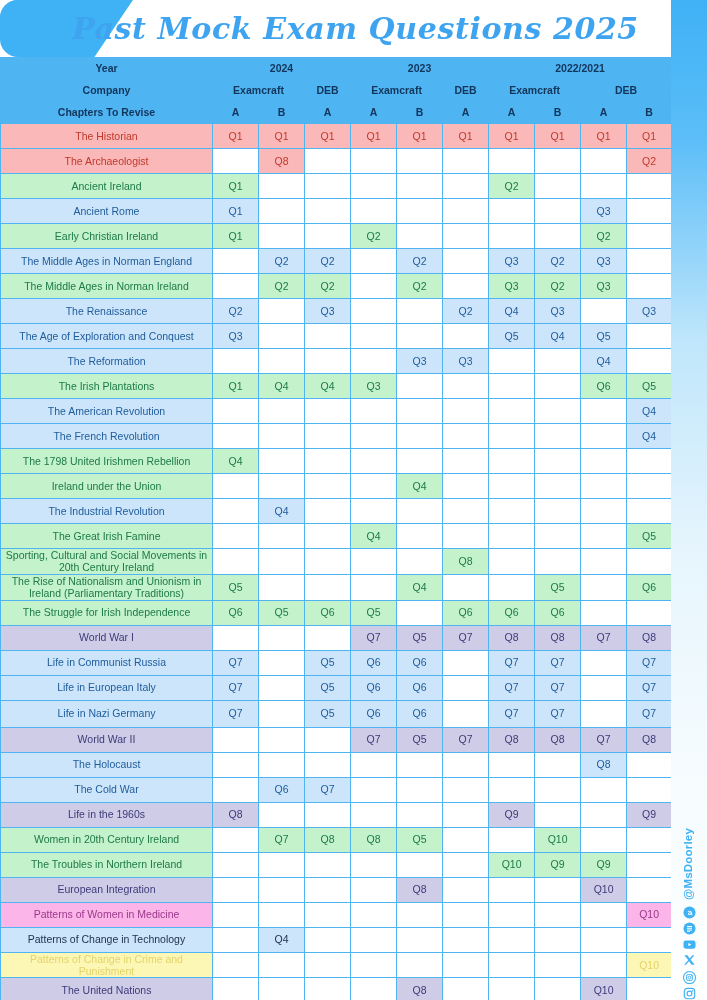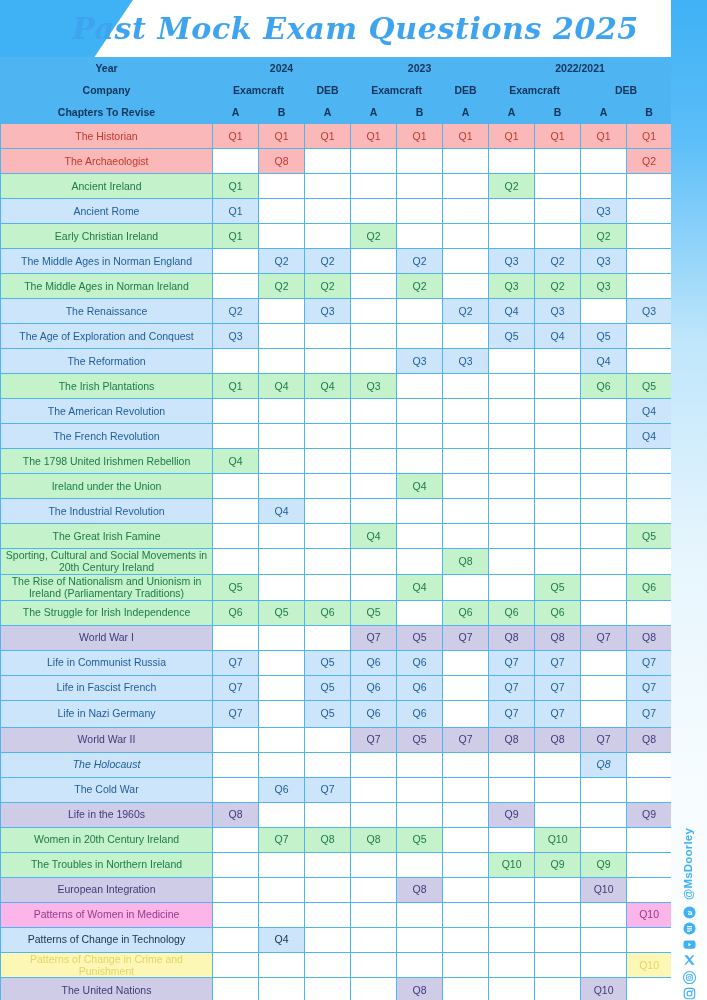--- a/index.html
+++ b/index.html
@@ -40,20 +40,21 @@
     margin-bottom: 3px;
   }
   .sico { width: 17px; height: 17px; display:block; }
 
   
   .banner {
     position: absolute; top:0; left:0;
     width: 671px; height: 57px;
     background: #ffffff;
     overflow: hidden;
+    border-radius: 18px;
   }
   .banner-stripe-a {
     position:absolute; left:-38px; top:-6px;
     width: 150px; height: 74px;
     background:#3FB1F5;
     transform: skewX(-34deg);
   }
   .banner-stripe-b {
     position:absolute; left:-120px; top:-6px;
     width: 120px; height: 74px;
@@ -459,21 +460,21 @@
           <td class="cell t-blue">Q5</td>
           <td class="cell t-blue">Q6</td>
           <td class="cell t-blue">Q6</td>
           <td class="cell blank"></td>
           <td class="cell t-blue">Q7</td>
           <td class="cell t-blue">Q7</td>
           <td class="cell blank"></td>
           <td class="cell t-blue">Q7</td>
         </tr>
         <tr style="height: 25px;">
-          <td class="rowlab t-blue">Life in Fascist French</td>
+          <td class="rowlab t-blue">Life in European Italy</td>
           <td class="cell t-blue">Q7</td>
           <td class="cell blank"></td>
           <td class="cell t-blue">Q5</td>
           <td class="cell t-blue">Q6</td>
           <td class="cell t-blue">Q6</td>
           <td class="cell blank"></td>
           <td class="cell t-blue">Q7</td>
           <td class="cell t-blue">Q7</td>
           <td class="cell blank"></td>
           <td class="cell t-blue">Q7</td>
@@ -497,21 +498,21 @@
           <td class="cell blank"></td>
           <td class="cell blank"></td>
           <td class="cell t-purple">Q7</td>
           <td class="cell t-purple">Q5</td>
           <td class="cell t-purple">Q7</td>
           <td class="cell t-purple">Q8</td>
           <td class="cell t-purple">Q8</td>
           <td class="cell t-purple">Q7</td>
           <td class="cell t-purple">Q8</td>
         </tr>
-        <tr style="height: 25px; font-style: italic;">
+        <tr style="height: 25px;">
           <td class="rowlab t-blue">The Holocaust</td>
           <td class="cell blank"></td>
           <td class="cell blank"></td>
           <td class="cell blank"></td>
           <td class="cell blank"></td>
           <td class="cell blank"></td>
           <td class="cell blank"></td>
           <td class="cell blank"></td>
           <td class="cell blank"></td>
           <td class="cell t-blue">Q8</td>

